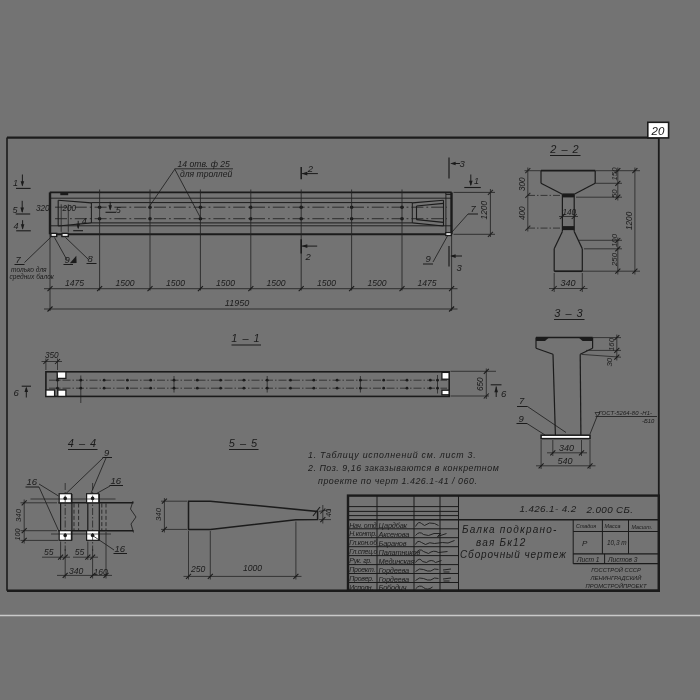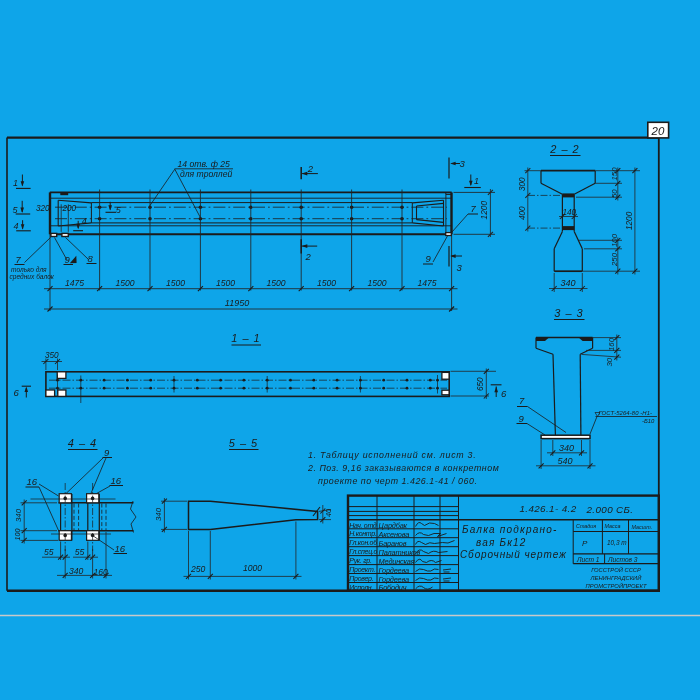--- a/index.html
+++ b/index.html
@@ -1,16 +1,16 @@
 <!DOCTYPE html>
 <html><head>
 <meta charset="utf-8">
 <style>
   html,body{margin:0;padding:0;background:#ffffff;}
-  .page{width:700px;height:700px;position:relative;background:#0ea5e9;overflow:hidden;}
+  .page{width:700px;height:700px;position:relative;background:#737373;overflow:hidden;}
   svg{position:absolute;top:0;left:0;}
   text{font-family:"Liberation Sans", sans-serif;font-style:italic;fill:#1b1b1b;}
 </style>
 </head>
 <body>
 <div class="page">
 <svg width="700" height="700" viewBox="0 0 700 700">
 <defs>
 
 </defs>

